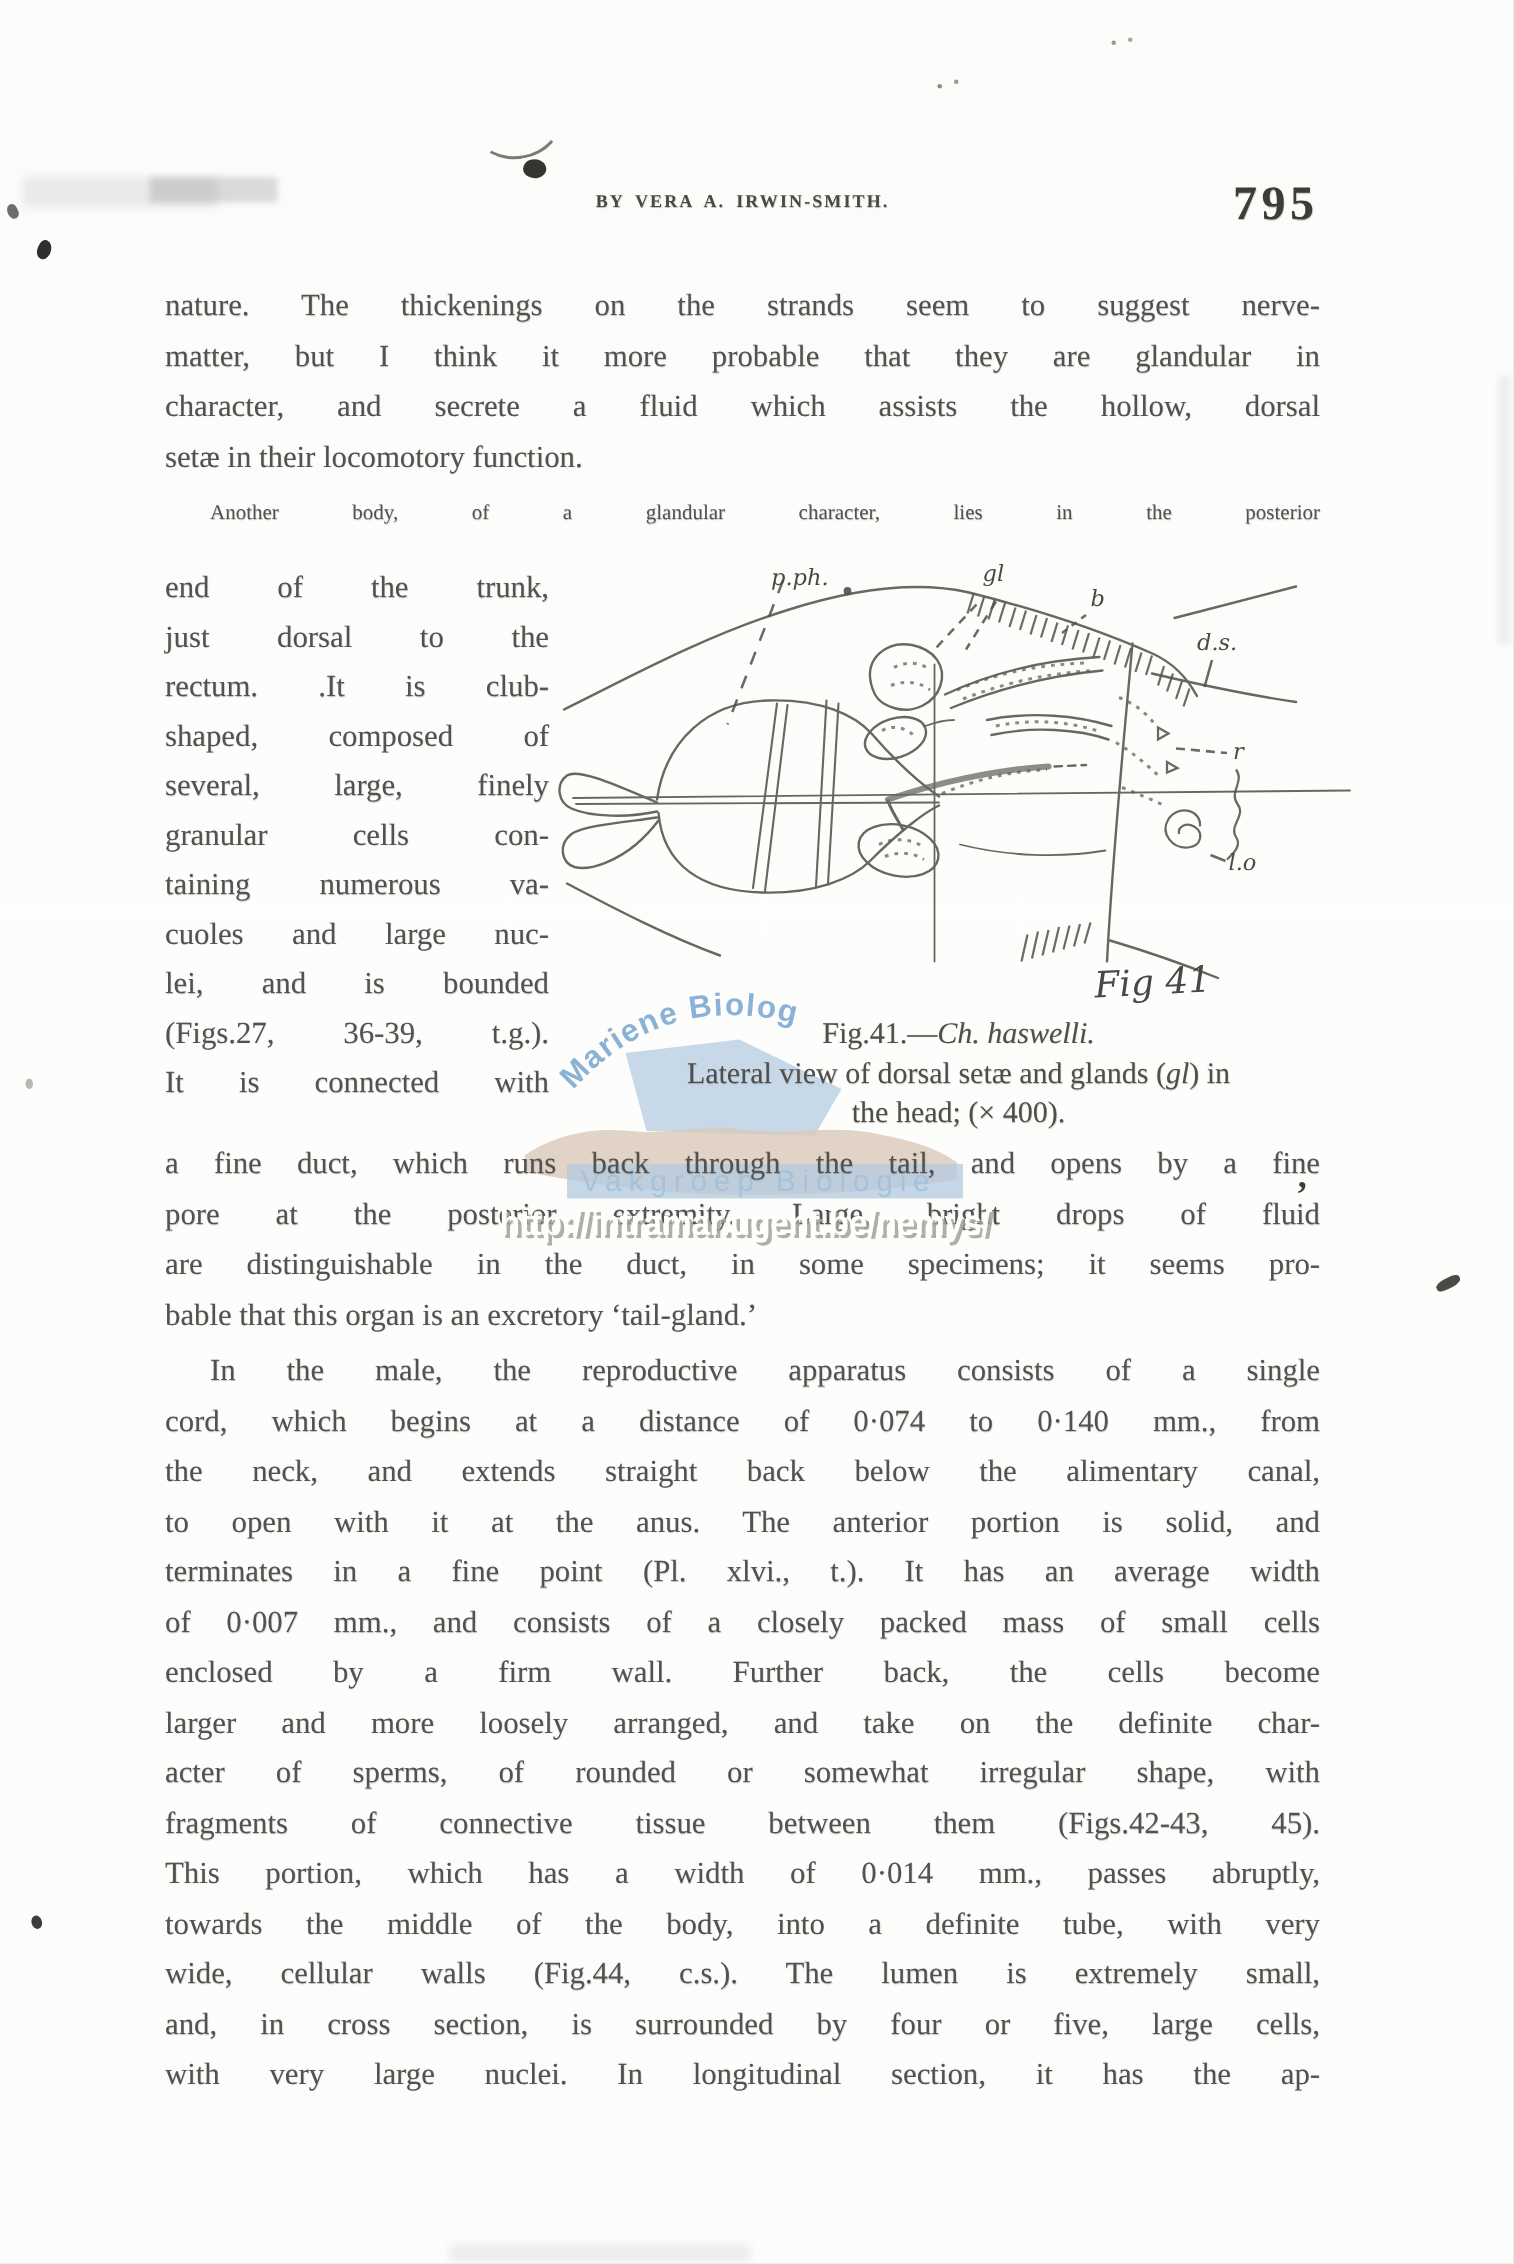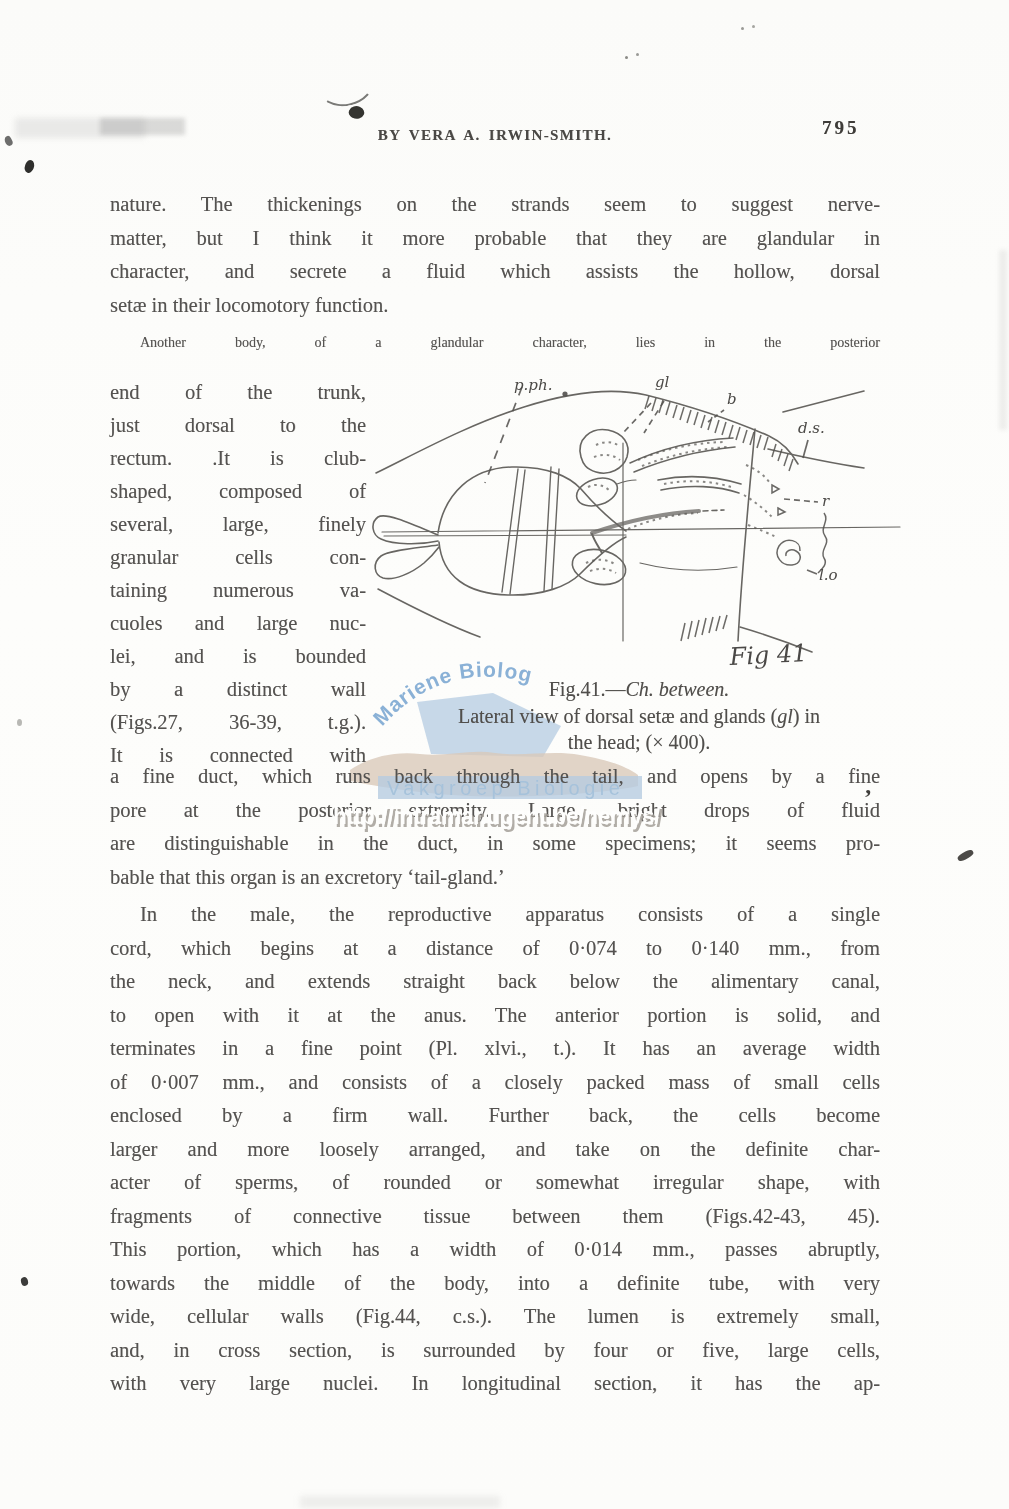--- a/index.html
+++ b/index.html
@@ -7,22 +7,22 @@
     position:relative;width:1009px;height:1509px;margin:0 auto;
     background:linear-gradient(180deg,#fbfbf9 0%,#fdfdfb 40%,#fcfcfa 100%);
     overflow:hidden;
     font-family:"Liberation Serif","DejaVu Serif",serif;
     color:#545250;
   }
   .tx{text-shadow:0.3px 0.4px 0.6px rgba(92,90,86,0.38);}
   .abs{position:absolute;}
   
   .author{left:110px;top:127px;width:770px;text-align:center;
-    font-size:15px;font-weight:bold;letter-spacing:1.4px;word-spacing:3px;color:#4a4845;}
-  .pageno{left:822px;top:117px;font-size:19px;font-weight:bold;letter-spacing:3px;color:#3e3c39;}
+    font-size:12px;font-weight:bold;letter-spacing:1.4px;word-spacing:3px;color:#4a4845;}
+  .pageno{left:822px;top:117px;font-size:32px;font-weight:bold;letter-spacing:3px;color:#3e3c39;}
   
   .para{left:110px;width:770px;font-size:20.5px;line-height:33.5px;z-index:2;}
   .para .ln{text-align:justify;text-align-last:justify;}
   .para.end-left .ln:last-child{text-align-last:left;}
   .para.first-indent .ln:first-child{text-indent:30px;}
   .p1{top:188px;}
   .p2intro{left:110px;top:326px;width:770px;font-size:14px;line-height:33.5px;
     text-indent:30px;text-align:justify;text-align-last:justify;z-index:2;}
   .leftcol{left:110px;top:360px;width:256px;font-size:20.5px;line-height:33px;z-index:2;}
   .p2cont{top:760px;}
@@ -78,21 +78,20 @@
   <div class="abs leftcol para tx" style="left:110px;width:256px;margin-top:16px;">
       <div class="ln">end of the trunk,</div>
       <div class="ln">just dorsal to the</div>
       <div class="ln">rectum. .It is club-</div>
       <div class="ln">shaped, composed of</div>
       <div class="ln">several, large, finely</div>
       <div class="ln">granular cells con-</div>
       <div class="ln">taining numerous va-</div>
       <div class="ln">cuoles and large nuc-</div>
       <div class="ln">lei, and is bounded</div>
-      <div class="ln">by a distinct wall</div>
       <div class="ln">(Figs.27, 36-39, t.g.).</div>
       <div class="ln">It is connected with</div>
     </div>
 
   <svg class="abs figsvg" width="535" height="310" viewBox="0 0 535 310">
     <g fill="none" stroke="#54524e" stroke-width="1.6" stroke-linecap="round" opacity="0.88">
       <path d="M4,108 C45,88 95,60 152,42 C205,25 243,23 274,30 C330,44 372,60 397,71 C410,77 420,88 426,99"></path>
       <path d="M383,64 C378,120 370,200 366,276"></path>
       <path d="M411,47 L492,26"></path>
       <path d="M396,84 C430,92 465,99 492,103"></path>
@@ -188,21 +187,21 @@
       <text x="283" y="22">gl</text>
       <text x="355" y="39">b</text>
       <text x="426" y="68">d.s.</text>
       <text x="450" y="141">r</text>
       <text x="447" y="215">l.o</text>
       <text x="358" y="300" font-size="24" transform="rotate(-3 358 300)" fill="#4a4846">Fig 41</text>
     </g>
   </svg>
 
   <div class="abs caption tx">
-    <div><span>Fig.41.</span><span>—</span><span class="it">Ch. between.</span></div>
+    <div><span>Fig.41.</span><span>—</span><span class="it">Ch. haswelli.</span></div>
     <div><span>Lateral view of dorsal setæ and glands (</span><span class="it">gl</span><span>) in</span></div>
     <div>the head; (× 400).</div>
   </div>
 
   <div class="abs para p2cont end-left tx">
       <div class="ln">a fine duct, which runs back through the tail, and opens by a fine</div>
       <div class="ln">pore at the posterior extremity.  Large, bright drops of fluid</div>
       <div class="ln">are distinguishable in the duct, in some specimens; it seems pro-</div>
       <div class="ln">bable that this organ is an excretory ‘tail-gland.’</div>
     </div>

